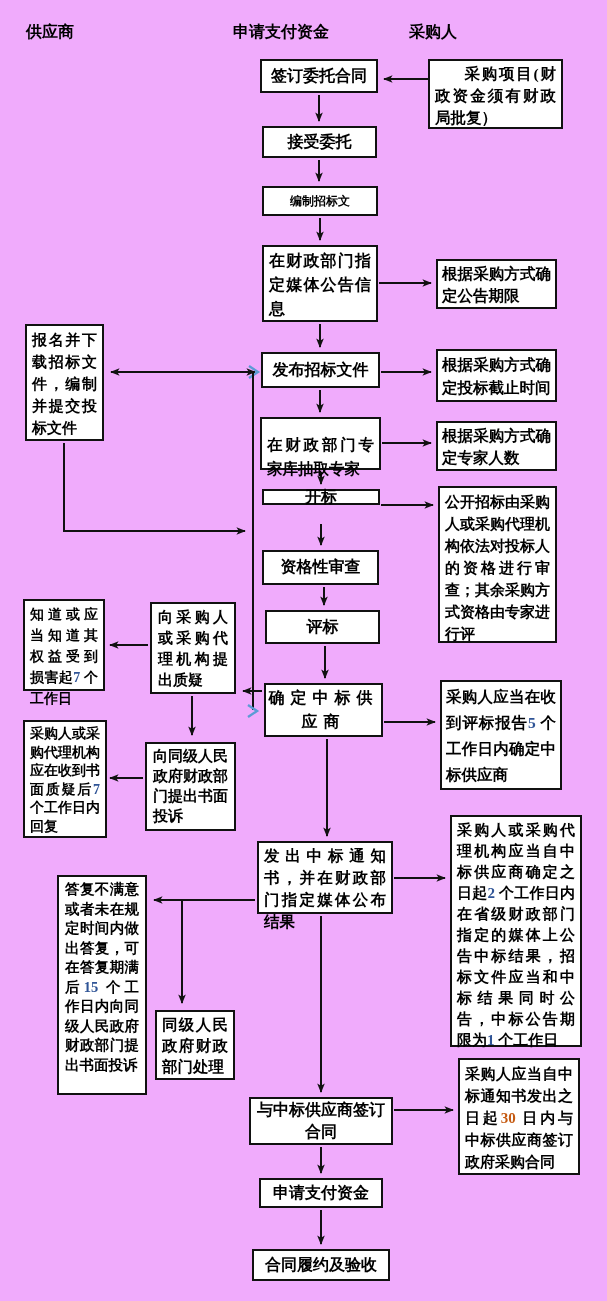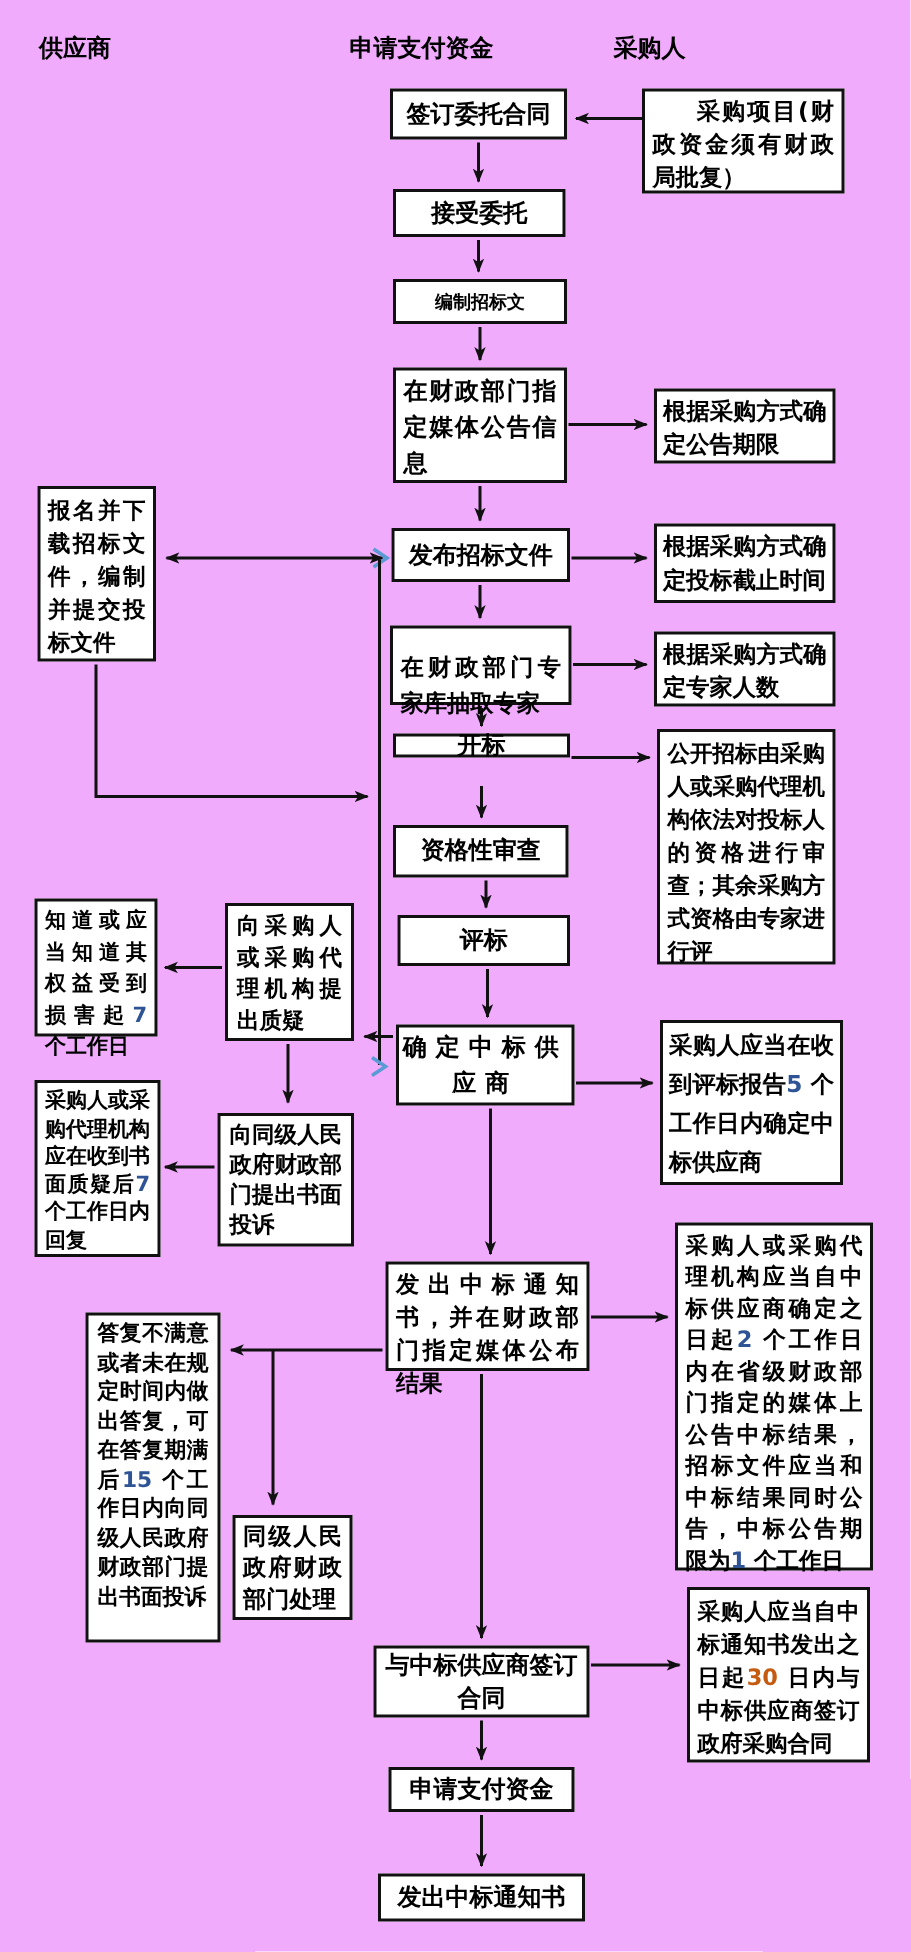--- a/index.html
+++ b/index.html
@@ -14,21 +14,21 @@
     position:relative;width:607px;height:1301px;background:#f0abfc;
     font-family:"DejaVu Sans","Liberation Sans",sans-serif;
     color:#000;overflow:hidden;
   }
   #connectors{position:absolute;left:0;top:0;width:607px;height:1301px;}
   .lane-header{
     position:absolute;font-size:16px;font-weight:700;white-space:nowrap;
   }
   .node{
     position:absolute;border:2px solid var(--node-border);background:#fff;
-    box-sizing:border-box;font-weight:700;
+    box-sizing:border-box;font-weight:700;font-family:Liberation Serif, serif;
   }
   .ctr{display:flex;align-items:center;justify-content:center;text-align:center;}
   .para{word-break:break-all;text-align:justify;}
   .num-b{color:var(--number-blue);}
   .num-o{color:var(--number-orange);margin-top:16px;}
   .conn{stroke:var(--line);stroke-width:2;fill:none;}
   .blue-chevron{stroke:var(--blue-marker);stroke-width:2.4;fill:none;}
   #ah path{fill:var(--line);}
 </style>
 </head>
@@ -110,21 +110,21 @@
       <span>确定中标供应商</span>
     </div>
   <div class="node para" style="left:257px;top:841px;width:136px;height:73px;font-size:15.5px;line-height:22px;padding:2px 5px"><span>发出中标通知书，并在财政部门指定媒体公布结果</span></div>
   <div class="node ctr" style="left:249px;top:1097px;width:144px;height:48px;font-size:16px;line-height:22px">
       <span>与中标供应商签订合同</span>
     </div>
   <div class="node ctr" style="left:259px;top:1178px;width:124px;height:30px;font-size:16px">
       <span>申请支付资金</span>
     </div>
   <div class="node ctr" style="left:252px;top:1249px;width:138px;height:32px;font-size:16px">
-      <span>发出中标通知书</span>
+      <span>合同履约及验收</span>
     </div>
 
   <div class="node para" style="left:428px;top:59px;width:135px;height:70px;font-size:15.5px;line-height:22px;padding:2px 5px;text-indent:1.9em"><span>采购项目(财政资金须有财政局批复）</span></div>
   <div class="node para" style="left:436px;top:259px;width:121px;height:50px;font-size:15.5px;line-height:22px;padding:2px 4px"><span>根据采购方式确定公告期限</span></div>
   <div class="node para" style="left:436px;top:349px;width:121px;height:53px;font-size:15.5px;line-height:23px;padding:2px 4px"><span>根据采购方式确定投标截止时间</span></div>
   <div class="node para" style="left:436px;top:421px;width:121px;height:50px;font-size:15.5px;line-height:22px;padding:2px 4px"><span>根据采购方式确定专家人数</span></div>
   <div class="node para" style="left:438px;top:486px;width:119px;height:157px;font-size:15px;line-height:22px;padding:3px 5px"><span>公开招标由采购人或采购代理机构依法对投标人的资格进行审查；其余采购方式资格由专家进行评</span></div>
   <div class="node para" style="left:440px;top:680px;width:122px;height:110px;font-size:15.5px;line-height:26px;padding:2px 4px"><span>采购人应当在收到评标报告</span><span class="num-b">5</span><span> 个工作日内确定中标供应商</span></div>
   <div class="node para" style="left:450px;top:815px;width:132px;height:232px;font-size:15px;line-height:21px;padding:3px 5px"><span>采购人或采购代理机构应当自中标供应商确定之日起</span><span class="num-b">2</span><span> 个工作日内在省级财政部门指定的媒体上公告中标结果，招标文件应当和中标结果同时公告，中标公告期限为</span><span class="num-b">1</span><span> 个工作日</span></div>
   <div class="node para" style="left:458px;top:1058px;width:122px;height:117px;font-size:15px;line-height:22px;padding:3px 5px"><span>采购人应当自中标通知书发出之日起</span><span class="num-o">30</span><span> 日内与中标供应商签订政府采购合同</span></div>

